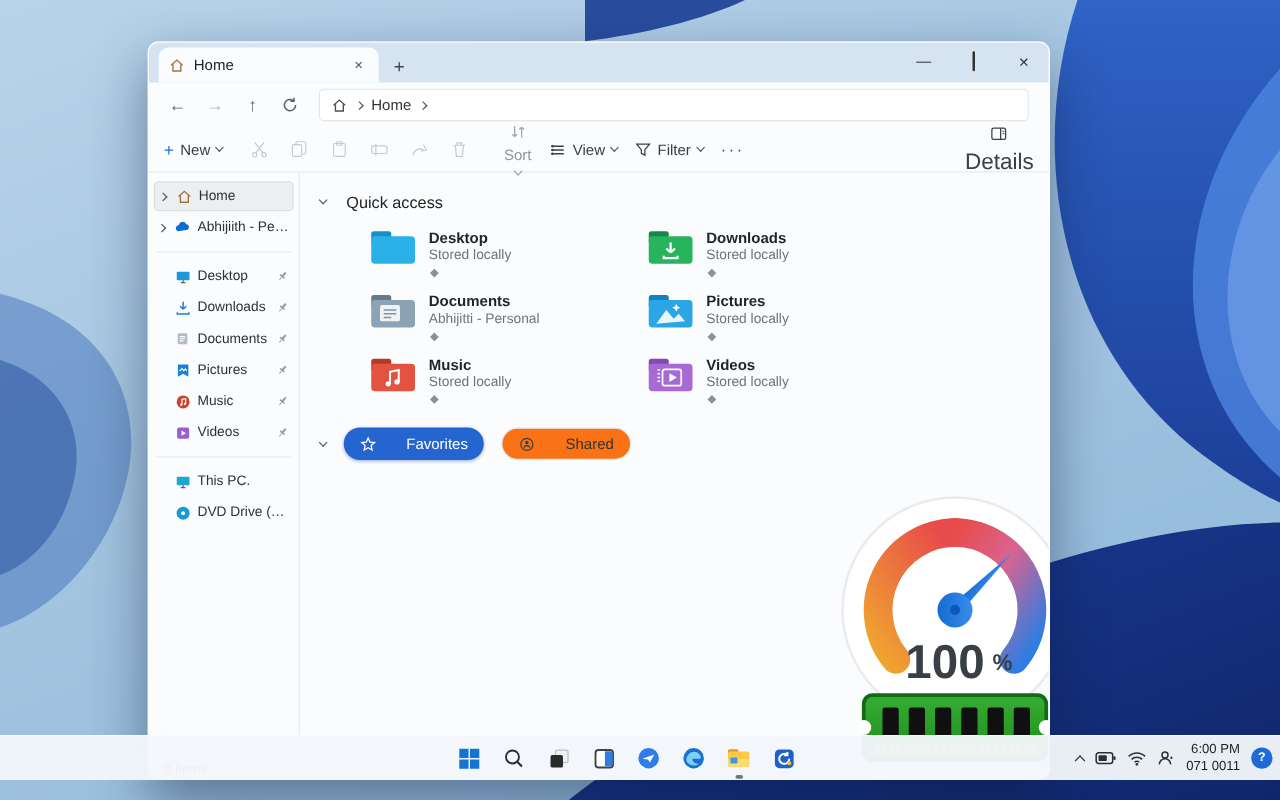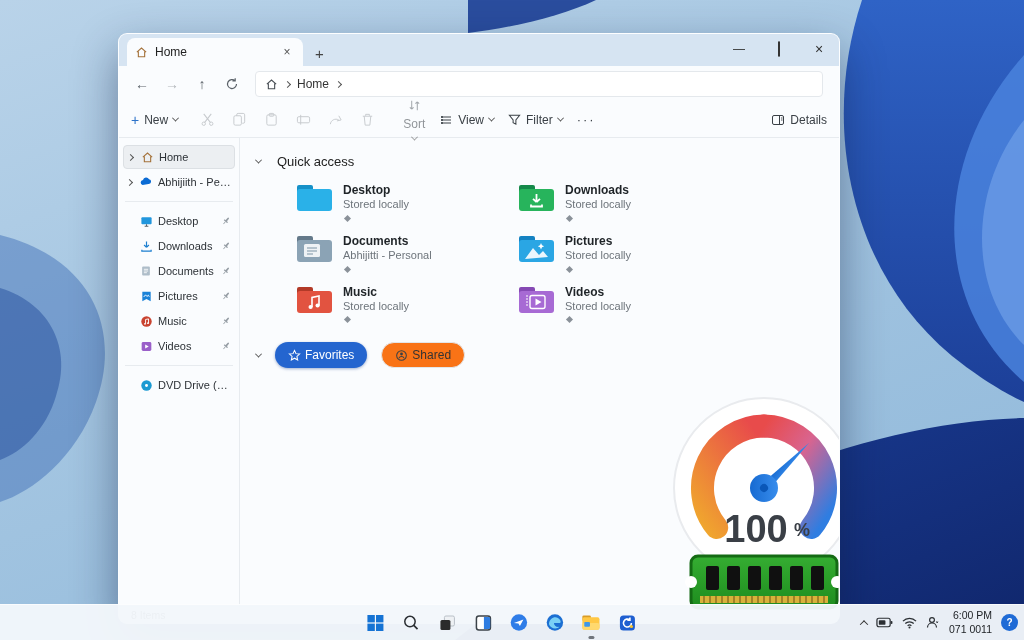--- a/index.html
+++ b/index.html
@@ -37,21 +37,21 @@
     transform:rotate(45deg); right:-4px; bottom:-2px; }
 
   .toolbar { height:36px; display:flex; align-items:center; padding:0 12px; gap:14px;
     background:#fafcfe; border-bottom:1px solid #e7ebef; }
   .tb-btn { display:flex; align-items:center; gap:5px; font-size:12px; color:#3a4046; }
   .tb-muted { opacity:.32; }
   .chev { width:5px; height:5px; border-right:1.3px solid #555; border-bottom:1.3px solid #555; display:inline-block; }
   .chev.down { transform:rotate(45deg) translate(-1px,-1px); }
   .chev.right { transform:rotate(-45deg); }
   .tb-icons { display:flex; gap:17px; align-items:center; margin-left:8px; }
-  .tb-right { margin-left:auto; display:flex; align-items:center; gap:5px; font-size:12px; color:#3a4046; }
+  .tb-right { margin-left:auto; display:flex; align-items:center; gap:5px; font-size:18px; color:#3a4046;flex-direction:column; }
   .dots { letter-spacing:2px; color:#3a4046; font-size:13px; }
 
   .body { display:flex; height:calc(100% - 32px - 36px - 36px - 17px); }
   .sidebar { width:121px; border-right:1px solid #e7ebef; padding:7px 4px 0 4px; overflow:hidden; }
   .side-row { display:flex; align-items:center; gap:5px; height:24px; border-radius:4px;
     padding:0 4px; font-size:11px; color:#2c3136; margin-bottom:1px; }
   .side-row.sel { background:#eceff2; border:1px solid #dcе0e4; border:1px solid #dce0e4; }
   .side-row .lbl { white-space:nowrap; overflow:hidden; text-overflow:ellipsis; flex:1; }
   .side-sep { height:1px; background:#e7ebef; margin:7px 2px; }
   .chev-slot { width:7px; flex:none; display:flex; }
@@ -60,32 +60,32 @@
 
   .content { flex:1; position:relative; padding:10px 14px; }
   .qa-header { display:flex; align-items:center; gap:16px; font-size:13px; color:#222; margin:6px 0 14px 2px; }
   .tiles { display:grid; grid-template-columns:222px 222px; row-gap:13px; margin-left:42px; }
   .tile { display:flex; gap:10px; align-items:flex-start; }
   .tile-txt { font-size:12px; color:#1f2428; font-weight:700; line-height:1.25; }
   .tile-sub { font-size:11px; color:#6d747b; font-weight:400; }
   .sparkle { width:5px; height:5px; background:#8a9199; transform:rotate(45deg); margin-top:4px; margin-left:2px; }
 
   .pill-row { display:flex; align-items:center; gap:14px; margin:20px 0 0 2px; }
-  .pill { height:26px; border-radius:14px; display:flex; align-items:center; gap:4px;
+  .pill { height:26px; border-radius:14px; display:flex; align-items:center; gap:24px;
     padding:0 13px; font-size:12px; }
   .pill.fav { background:#2465cf; color:#fff; box-shadow:0 1px 3px rgba(20,60,140,.4); }
   .pill.shared { background:#f97316; color:#333; border:1px solid #e3e6e9; }
 
   .gauge-wrap { position:absolute; left:424px; top:258px; width:200px; text-align:center; }
 
   .statusbar { height:17px; border-top:1px solid #e7ebef; display:flex; align-items:center;
     padding:0 12px; font-size:10.5px; color:#444; background:#fafcfe; }
 
   
-  .taskbar { position:absolute; left:0; right:0; bottom:0; height:36px;
+  .taskbar { position:absolute; left:0; right:0; bottom:16px; height:36px;
     background:rgba(243,247,251,.96); border-top:1px solid rgba(255,255,255,.7);
     display:flex; align-items:center; }
   .tb-center { position:absolute; left:50%; transform:translateX(-54%); display:flex; gap:11px; align-items:center; }
   .task-ic { width:25px; height:25px; display:flex; align-items:center; justify-content:center;
     border-radius:4px; position:relative; }
   .task-ic.active::after { content:""; position:absolute; bottom:-4px; left:50%; transform:translateX(-50%);
     width:6px; height:3px; border-radius:2px; background:#70757c; }
   .tray { position:absolute; right:6px; display:flex; align-items:center; gap:9px; }
   .clock { text-align:right; font-size:10.5px; color:#1c1f23; line-height:1.25; }
   .badge { width:17px; height:17px; border-radius:50%; background:#1f6bd6; color:#fff;
@@ -357,20 +357,30 @@
                 <rect x="5" y="1" width="2" height="5.4" rx="1"></rect>
                 <rect x="3.2" y="5.6" width="5.6" height="1.5" rx=".7"></rect>
                 <rect x="5.6" y="7.2" width=".9" height="3.6" rx=".4"></rect>
               </g>
             </svg>
         </div>
 
         <div class="side-sep"></div>
 
 
+        <div class="side-row">
+          <span class="chev-slot"></span>
+          <span class="sic">
+            <svg width="13" height="13" viewBox="0 0 14 14">
+                <rect x="1.5" y="2.5" width="11" height="7.5" rx="1" fill="#1ea7cf"></rect>
+                <path d="M5 12 H9 M7 10 V12" stroke="#5a6168" stroke-width="1.1"></path>
+              </svg>
+          </span>
+          <span class="lbl">This PC.</span>
+        </div>
 
         <div class="side-row">
           <span class="chev-slot"></span>
           <span class="sic">
             <svg width="13" height="13" viewBox="0 0 14 14">
                 <circle cx="7" cy="7" r="5.6" fill="#1b9ad2"></circle>
                 <circle cx="7" cy="7" r="1.6" fill="#fff"></circle>
               </svg>
           </span>
           <span class="lbl">DVD Drive (D:) CCC</span>

